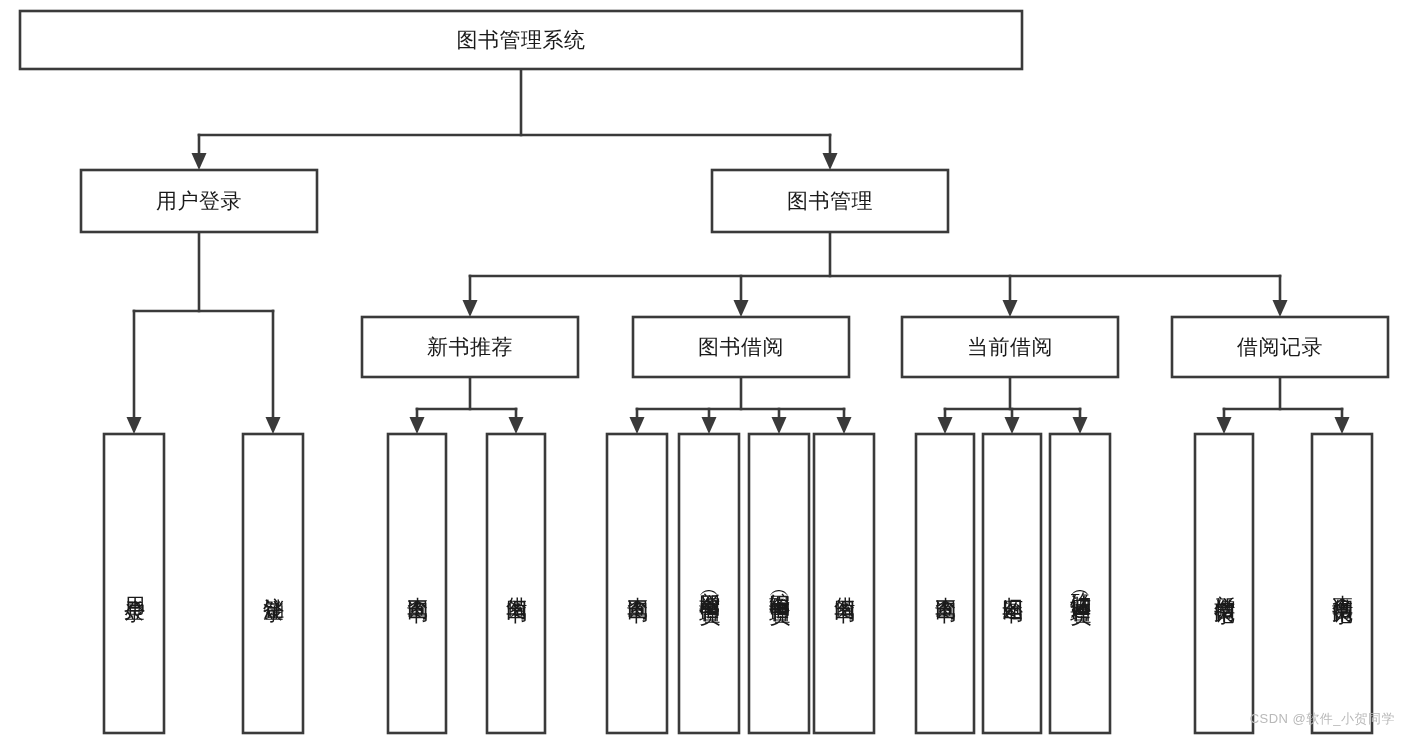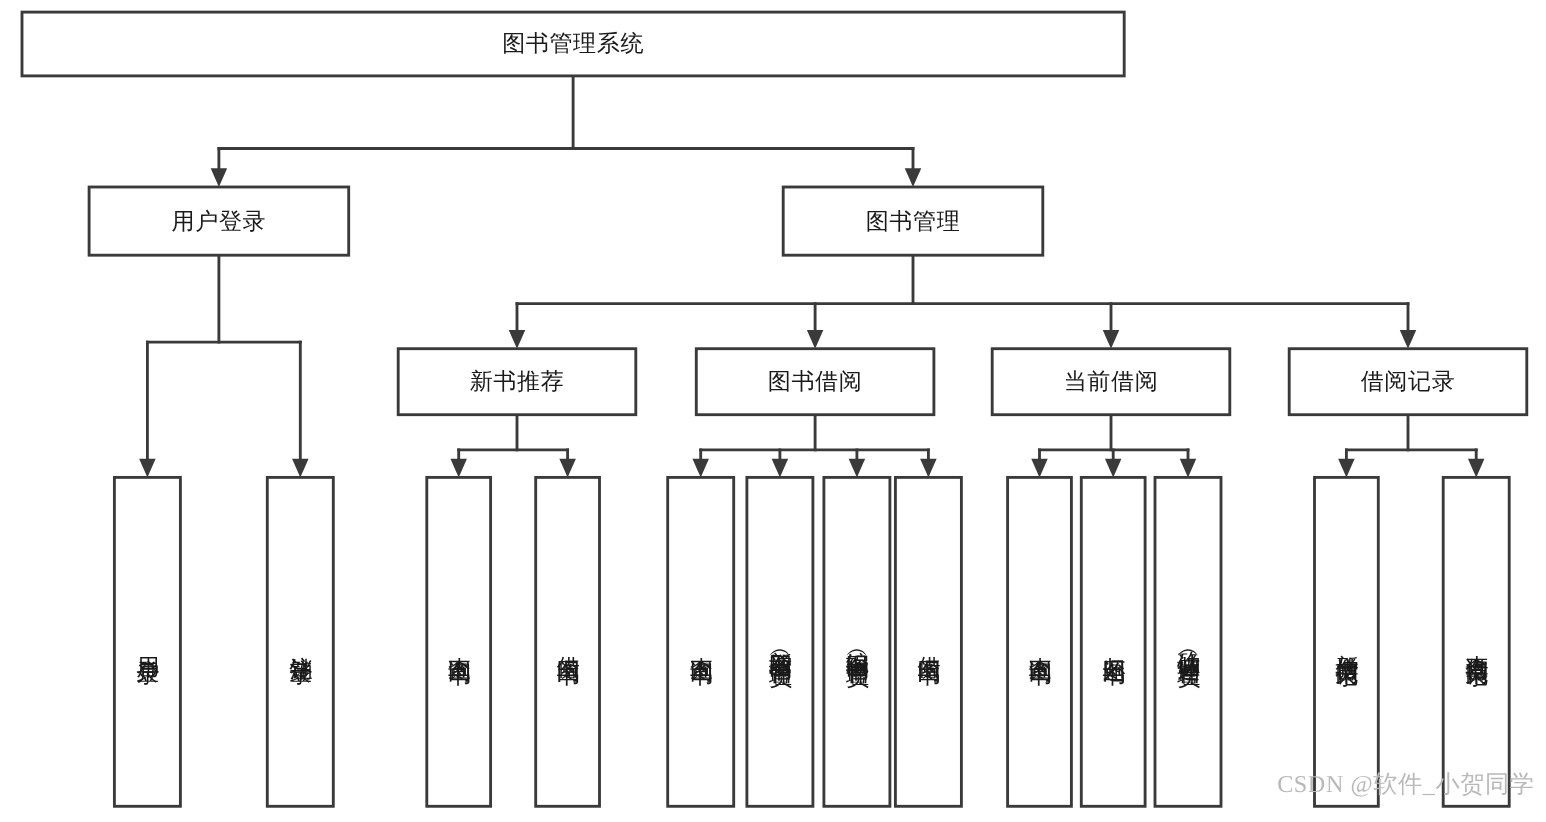--- a/index.html
+++ b/index.html
@@ -27,22 +27,22 @@
     font-size:21px;color:#1a1a1a;
     line-height:1.02;
     letter-spacing:2px;
     display:flex;align-items:center;justify-content:center;
     white-space:nowrap;
     pointer-events:none;
     user-select:none;
   }
   #watermark{
     position:absolute;right:10px;bottom:6px;
-    font-family:Liberation Serif, serif;
-    font-size:22px;color:#b9b9b9;white-space:nowrap;
+    font-family:Liberation Sans, sans-serif;
+    font-size:13px;color:#b9b9b9;white-space:nowrap;
     letter-spacing:0.5px;
   }
 </style>
 </head>
 <body>
 
 <div id="diagram-root">
   <svg class="tree" id="tree-svg" viewBox="0 0 1405 747" aria-label="图书管理系统功能结构图">
     <g id="edges-layer">
         <path d="M 521 69 L 521 135" class="edge-line"></path>

